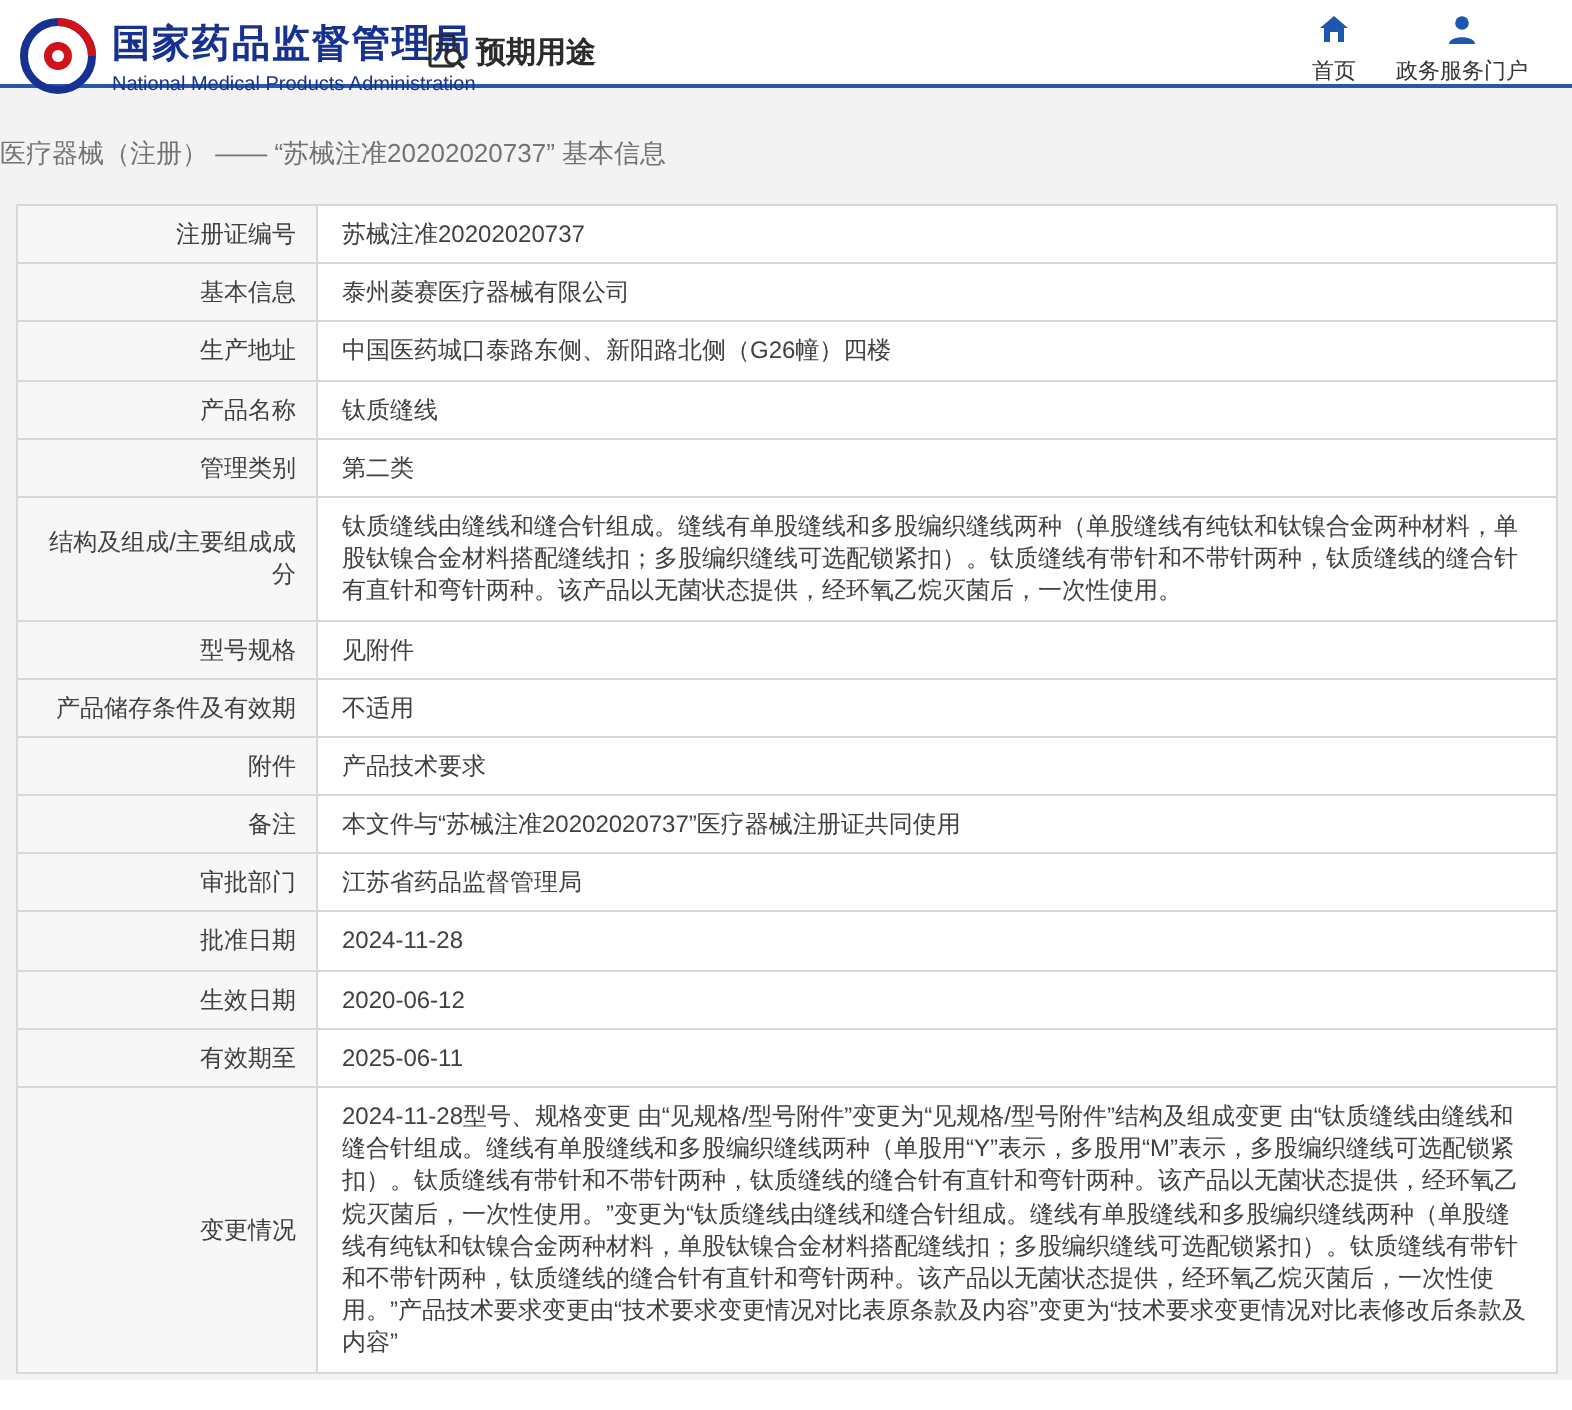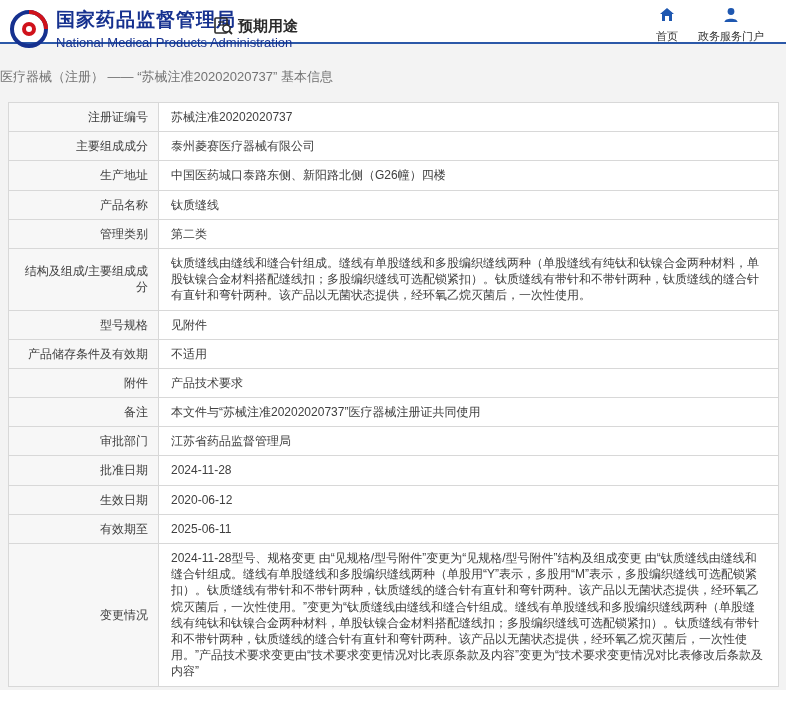--- a/index.html
+++ b/index.html
@@ -6,21 +6,21 @@
   html,body { width:786px; height:705px; overflow:hidden; background:#ffffff;
     font-family:"Liberation Sans","DejaVu Sans",sans-serif; }
 
   
   .site-header { position:relative; height:44px; background:#ffffff;
     border-bottom:2px solid #2b58a8; }
   .logo-wrap { position:absolute; left:8px; top:7px; display:flex; align-items:center; }
   .logo-mark { width:42px; height:42px; }
   .logo-text { margin-left:6px; }
   .logo-cn { font-size:19px; font-weight:bold; color:#16318f; letter-spacing:1px; }
-  .logo-en { font-size:13px; color:#16318f; margin-top:2px; }
+  .logo-en { font-size:10px; color:#16318f; margin-top:2px; }
 
   .data-query { position:absolute; left:213px; top:16px; display:flex; align-items:center; }
   .dq-icon { width:20px; height:20px; margin-right:5px; }
   .dq-label { font-size:15px; font-weight:bold; color:#2b2b2b; }
 
   .top-nav-item { position:absolute; top:6px; text-align:right; cursor:pointer; }
   .top-nav-item .nav-icon { display:block; margin:0 auto 2px auto; width:18px; height:18px; }
   .top-nav-item .nav-label { font-size:11px; color:#333; white-space:nowrap; }
   .nav-home { right:108px; }
   .nav-portal { right:22px; }
@@ -87,21 +87,21 @@
 
   <div class="page-title">医疗器械（注册） ——  “苏械注准20202020737” 基本信息</div>
 
   <table class="info">
     <tbody>
       <tr>
         <th>注册证编号</th>
         <td>苏械注准20202020737</td>
       </tr>
       <tr>
-        <th>主要组成成分</th>
+        <th>基本信息</th>
         <td>泰州菱赛医疗器械有限公司</td>
       </tr>
       <tr>
         <th>生产地址</th>
         <td>中国医药城口泰路东侧、新阳路北侧（G26幢）四楼</td>
       </tr>
       <tr>
         <th>产品名称</th>
         <td>钛质缝线</td>
       </tr>

